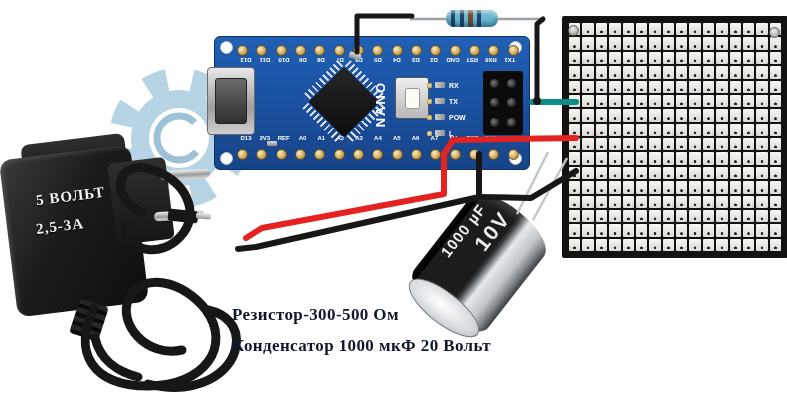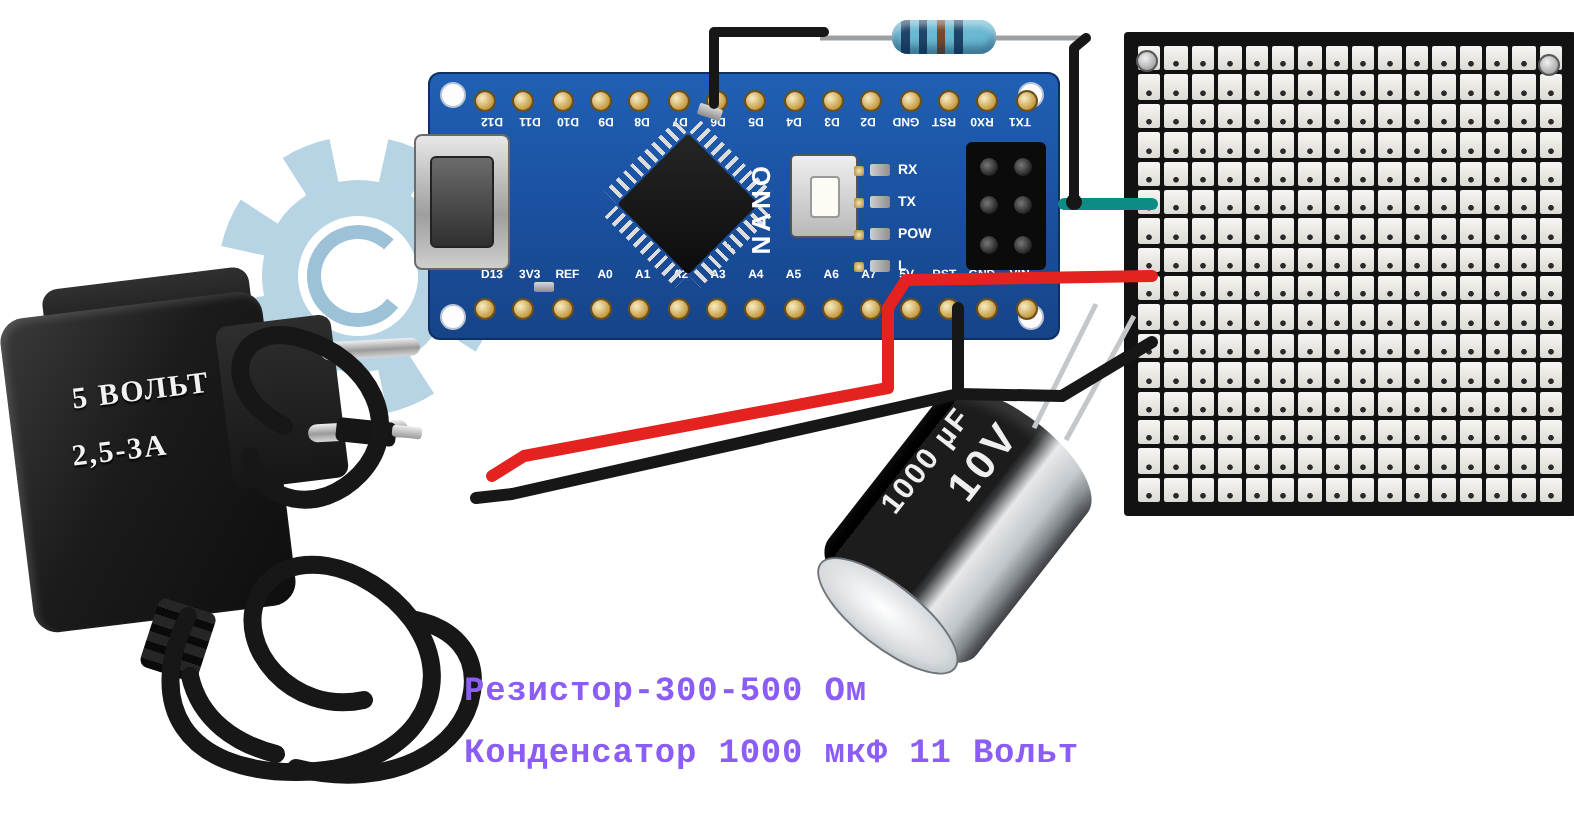--- a/index.html
+++ b/index.html
@@ -93,21 +93,21 @@
   .mgrid{display:grid;width:100%;height:100%;grid-template-columns:repeat(16,1fr);grid-template-rows:repeat(16,1fr);gap:2px;}
   .cell{background:radial-gradient(circle at 50% 74%,#2a2a2a 0 1.2px,rgba(0,0,0,0) 1.6px),
                linear-gradient(180deg,#f7f6f3,#dcdad4);border-radius:1px;}
   .screw{position:absolute;width:9px;height:9px;border-radius:50%;border:1px solid #5a5a5a;
       background:radial-gradient(circle at 40% 35%,#f1f1f1,#8c8c8c);}
 
   
   .wires{left:0;top:0;z-index:4;pointer-events:none;}
 
   
-  .caption{z-index:6;font-family:Liberation Mono, monospace;font-weight:bold;color:#8b5cf6;font-size:17px;letter-spacing:.4px;margin-top:32px;}
+  .caption{z-index:6;font-family:Liberation Serif, serif;font-weight:bold;color:#0f172a;font-size:17px;letter-spacing:.4px;}
   .cap1{left:232px;top:305px;}
   .cap2{left:232px;top:336px;}
 </style>
 </head>
 <body>
 
 <div class="stage">
 
   <svg class="abs wm-gear" viewBox="0 0 150 180">
     <g transform="rotate(12 75 90)">
@@ -560,14 +560,14 @@
       <path d="M444,154 L444,194 L262,228 L246,238"></path>
     </g>
     <g stroke="#171717" stroke-width="6" fill="none" stroke-linejoin="round" stroke-linecap="round">
       <path d="M479,154 L479,197 L256,247 L238,249"></path>
       <path d="M479,197 L531,198 L576,171"></path>
     </g>
     <circle cx="537" cy="101" r="4" fill="#171717"></circle>
   </svg>
 
   <div class="abs caption cap1">Резистор-300-500 Ом</div>
-  <div class="abs caption cap2">Конденсатор 1000 мкФ 11 Вольт</div>
+  <div class="abs caption cap2">Конденсатор 1000 мкФ 20 Вольт</div>
 </div>
 
 </body></html>

